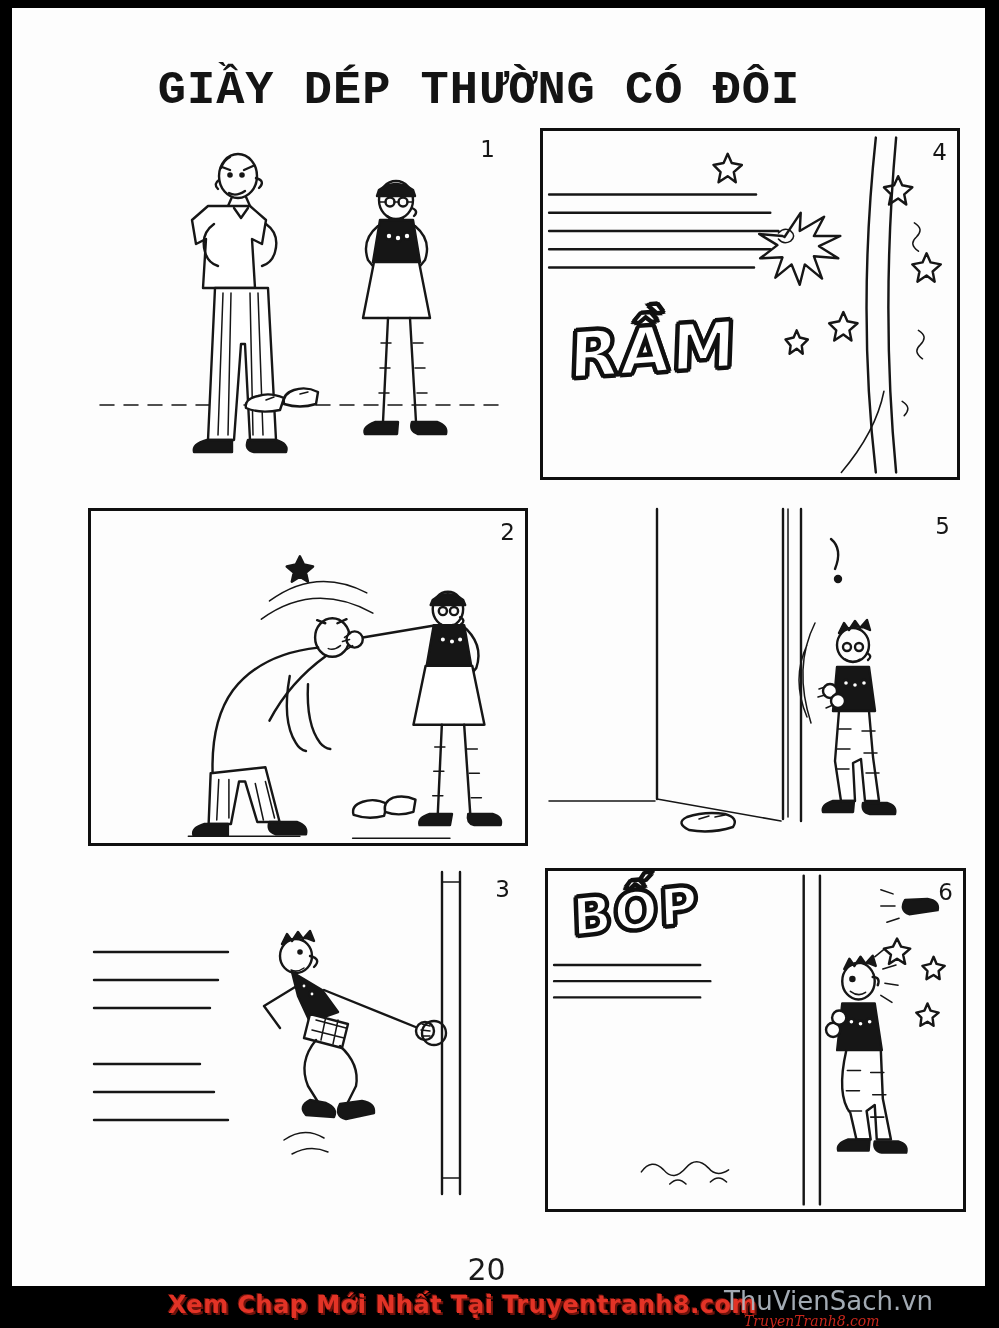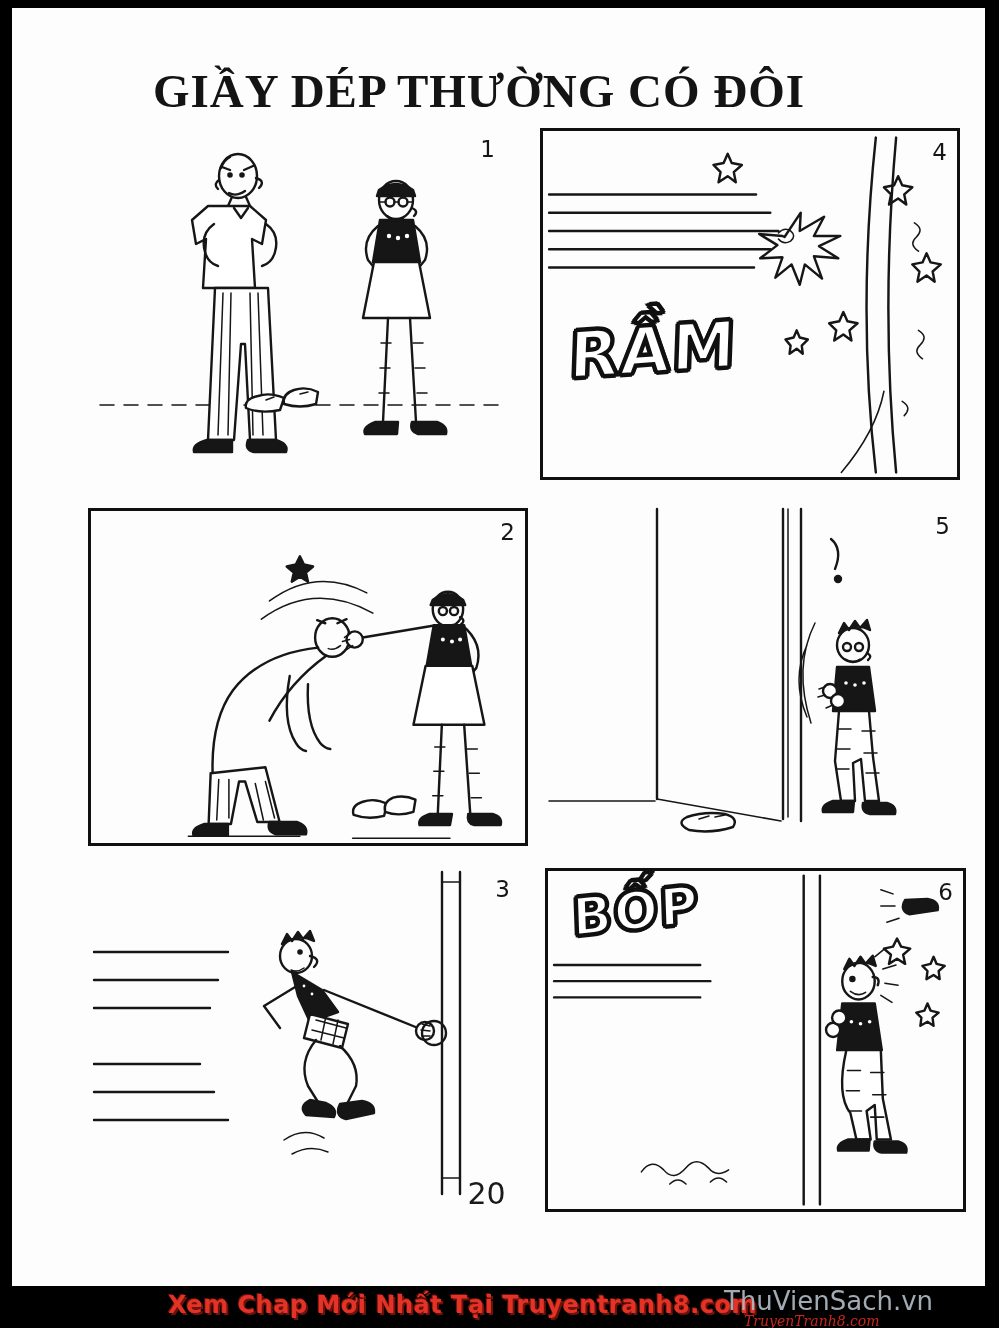--- a/index.html
+++ b/index.html
@@ -8,21 +8,21 @@
     background:#000; overflow:hidden;
     font-family:"DejaVu Sans", sans-serif;
   }
   .paper {
     position:absolute; left:12px; top:8px; width:973px; height:1278px;
     background:#fdfdfd;
   }
   .title {
     position:absolute; left:0; top:64px; width:958px; margin:0;
     text-align:center; font-size:47px; font-weight:700; letter-spacing:1px;
-    color:#141414; font-family:Liberation Serif, serif;
+    color:#141414; font-family:Liberation Mono, monospace;
   }
   .panel { position:absolute; }
   .panel.bordered { border:3px solid #101010; background:#fdfdfd; }
   .panel-num {
     position:absolute; top:8px; right:10px; z-index:5;
     font-size:23px; color:#161616; font-weight:400;
   }
   .panel svg { position:absolute; left:0; top:0; width:100%; height:100%; }
 
   
@@ -40,21 +40,21 @@
     font-family:"DejaVu Sans", sans-serif; letter-spacing:2px;
     -webkit-text-stroke:3px #101010;
     text-shadow:
       3px 0 0 #101010, -3px 0 0 #101010, 0 3px 0 #101010, 0 -3px 0 #101010,
       2px 2px 0 #101010, -2px 2px 0 #101010, 2px -2px 0 #101010, -2px -2px 0 #101010;
   }
   .sfx-ram { left:26px; top:182px; font-size:64px; transform:rotate(-4deg) skewX(-6deg); }
   .sfx-bop { left:24px; top:10px; font-size:52px; transform:rotate(-6deg) skewX(-4deg); }
 
   .page-number {
-    position:absolute; left:0; top:1176px; width:973px; text-align:center;
+    position:absolute; left:0; top:1252px; width:973px; text-align:center;
     font-size:30px; color:#1a1a1a;
   }
 
   .footer-promo {
     position:absolute; left:168px; top:1291px; z-index:2;
     font-size:24px; font-weight:700; letter-spacing:0.5px;
     color:#e23326;
     text-shadow:2px 2px 0 #6e120b, -1px -1px 0 #6e120b;
     white-space:nowrap;
   }

